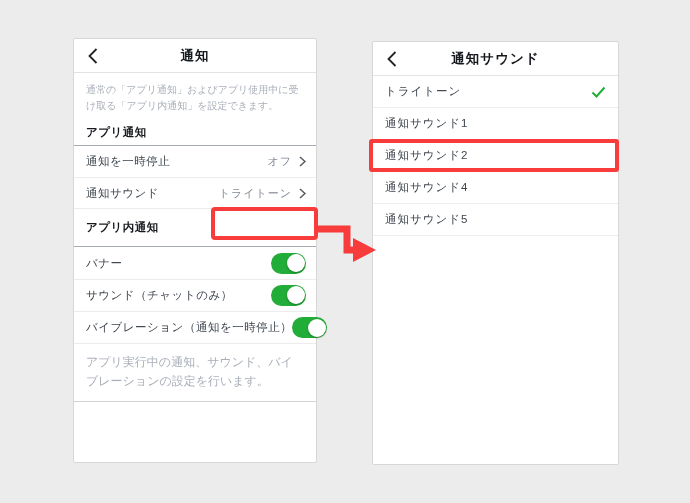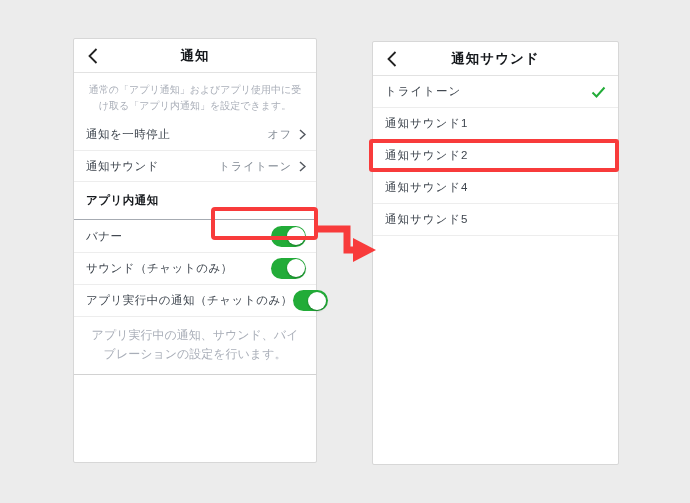--- a/index.html
+++ b/index.html
@@ -8,21 +8,21 @@
     --accent-green:#22ac38; --highlight-red:#f83b3b;
     --text-title:#15181c; --text-label:#3d444d; --text-value:#828a94;
     --text-muted:#a9aeb8; --chevron:#53585f;
   }
   *{box-sizing:border-box; margin:0; padding:0;}
   html,body{margin:0;}
   body{font-family:"Liberation Sans","DejaVu Sans",sans-serif; background:#fff;}
   .stage{position:relative; width:690px; height:503px; background:var(--page-bg); overflow:hidden;}
 
   .phone-panel{position:absolute; background:var(--panel-bg); border:1px solid var(--panel-border); border-radius:2px;}
-  .panel-left{left:73px; top:38px; width:244px; height:425px;text-align:center;}
+  .panel-left{left:73px; top:38px; width:244px; height:425px;}
   .panel-right{left:372px; top:41px; width:247px; height:424px;}
 
   .panel-header{position:relative; height:34px; display:flex; align-items:center; justify-content:center; border-bottom:1px solid var(--header-divider);}
   .panel-title{font-size:13.5px; font-weight:bold; color:var(--text-title); letter-spacing:1px;}
   .back-btn{position:absolute; left:10px; top:0; height:100%; display:flex; align-items:center; padding:0 4px; cursor:pointer;}
 
   .desc{height:46px; padding:9px 12px 0 12px; font-size:10px; line-height:1.6; color:var(--text-muted);}
 
   .section-head{display:flex; align-items:center; padding:0 12px; font-size:11.5px; font-weight:bold; color:var(--text-title); border-bottom:1px solid var(--divider-dark); letter-spacing:0.5px;}
   .section-head.first{height:27px;}
@@ -61,20 +61,21 @@
       <span class="back-btn">
         <svg class="chev" width="10" height="16" viewBox="0 0 10 16">
             <polyline points="8.5,1 1.5,8 8.5,15" fill="none" stroke="#222" stroke-width="1.8"></polyline>
           </svg>
       </span>
       <span class="panel-title">通知</span>
     </div>
 
     <div class="desc">通常の「アプリ通知」およびアプリ使用中に受け取る「アプリ内通知」を設定できます。</div>
 
+    <div class="section-head first">アプリ通知</div>
 
 
     <div class="row g1">
       <span class="row-label">通知を一時停止</span>
       <span class="row-right">
         <span class="row-value">オフ</span>
         <svg class="chev" width="7" height="11" viewBox="0 0 7 11">
             <polyline points="1,1 6,5.5 1,10" fill="none" stroke="var(--chevron)" stroke-width="1.5"></polyline>
           </svg>
       </span>
@@ -96,21 +97,21 @@
       <span class="row-label">バナー</span>
       <span class="toggle"></span>
     </div>
 
     <div class="row g2">
       <span class="row-label">サウンド（チャットのみ）</span>
       <span class="toggle"></span>
     </div>
 
     <div class="row g2">
-      <span class="row-label">アプリ実行中の通知（チャットのみ）</span>
+      <span class="row-label">バイブレーション（通知を一時停止）</span>
       <span class="toggle"></span>
     </div>
 
     <div class="note">アプリ実行中の通知、サウンド、バイブレーションの設定を行います。</div>
 
   </div>
 
   <div class="phone-panel panel-right">
 
     <div class="panel-header">

